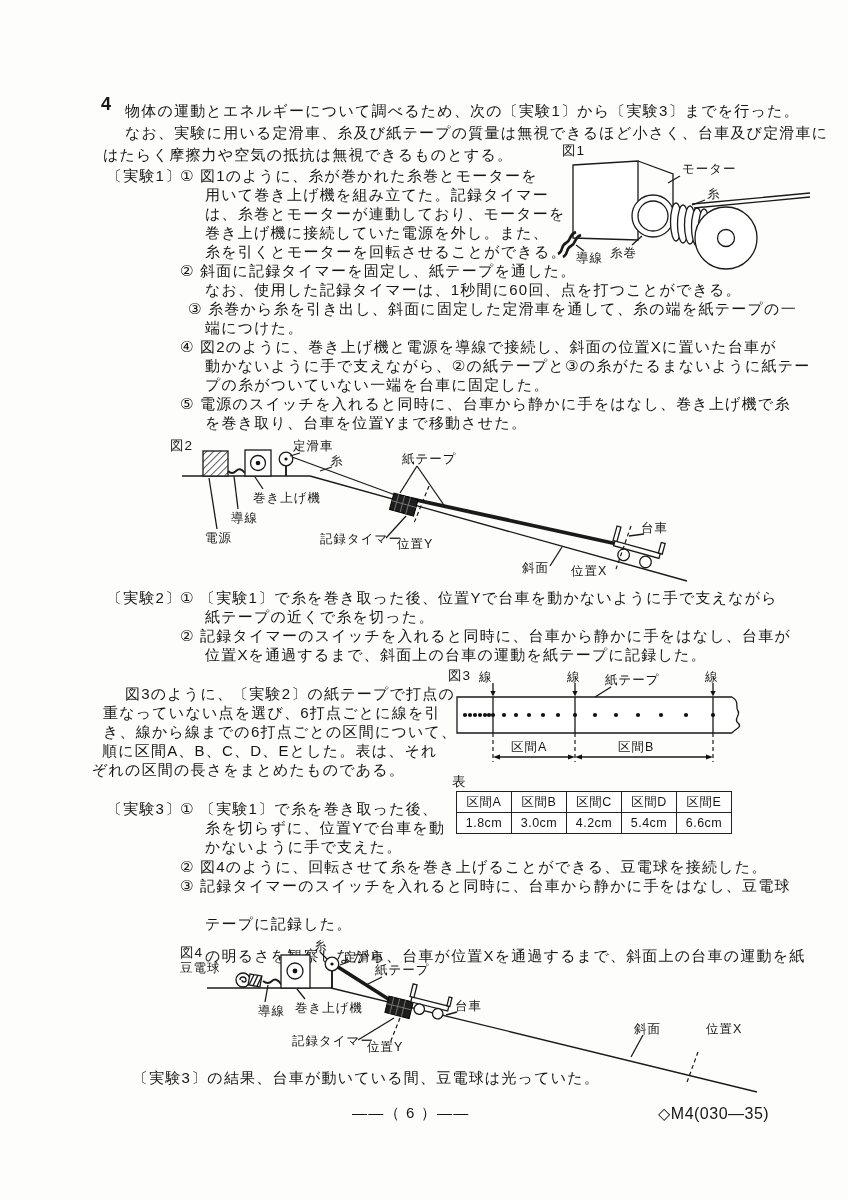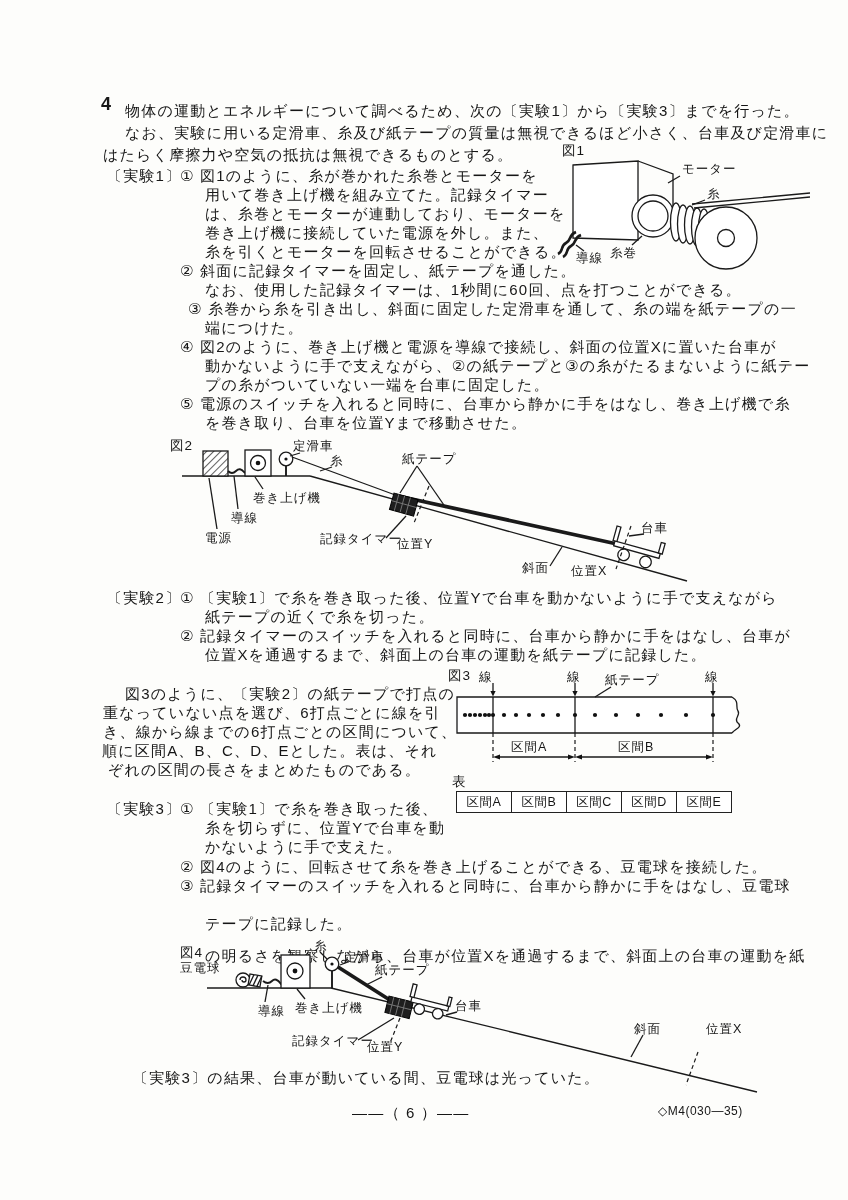--- a/index.html
+++ b/index.html
@@ -1,20 +1,20 @@
 <!DOCTYPE html>
 <html><head>
 <meta charset="utf-8">
 <style>
   html,body{margin:0;padding:0}
   body{width:848px;height:1200px;position:relative;background:#fdfdfb;overflow:hidden;
        font-family:"Liberation Sans","DejaVu Sans",sans-serif;color:#161616}
   .t{position:absolute;font-size:15px;line-height:1.15;white-space:pre;letter-spacing:1.2px}
   .qno{position:absolute;font-size:18px;font-weight:bold;letter-spacing:0}
-  .small{font-size:12px;letter-spacing:0.5px}
+  .small{font-size:16px;letter-spacing:0.5px}
   svg{position:absolute;overflow:visible}
   svg text{font-family:"Liberation Sans","DejaVu Sans",sans-serif;font-size:12.5px;fill:#161616;letter-spacing:1px}
   svg text.ft{font-size:13.5px}
   .s{stroke:#1a1a1a;stroke-width:1.3;fill:none}
   .sf{stroke:#1a1a1a;stroke-width:1.3;fill:#ffffff}
   .thick{stroke:#1a1a1a;stroke-width:3.8;fill:none}
   .wire{stroke:#1a1a1a;stroke-width:1.9;fill:none}
   .wire2{stroke:#1a1a1a;stroke-width:2.6;fill:none}
   .dash{stroke:#1a1a1a;stroke-width:1.2;fill:none;stroke-dasharray:4 3}
   .dot{fill:#111;stroke:none}
@@ -138,21 +138,21 @@
 <div class="t" style="left:107px;top:589px">〔実験2〕</div>
 <div class="t" style="left:180px;top:589px">① 〔実験1〕で糸を巻き取った後、位置Yで台車を動かないように手で支えながら</div>
 <div class="t" style="left:205px;top:608px">紙テープの近くで糸を切った。</div>
 <div class="t" style="left:180px;top:627px">② 記録タイマーのスイッチを入れると同時に、台車から静かに手をはなし、台車が</div>
 <div class="t" style="left:205px;top:646px">位置Xを通過するまで、斜面上の台車の運動を紙テープに記録した。</div>
 
 <div class="t" style="left:125px;top:685px">図3のように、〔実験2〕の紙テープで打点の</div>
 <div class="t" style="left:103px;top:704px">重なっていない点を選び、6打点ごとに線を引</div>
 <div class="t" style="left:103px;top:723px">き、線から線までの6打点ごとの区間について、</div>
 <div class="t" style="left:102px;top:742px">順に区間A、B、C、D、Eとした。表は、それ</div>
-<div class="t" style="left:108px;top:761px">ぞれの区間の長さをまとめたものである。</div>
+<div class="t" style="left:92px;top:761px">ぞれの区間の長さをまとめたものである。</div>
 
 <svg style="left:445px;top:665px" width="395" height="112" viewBox="0 0 395 112">
   <text class="ft" x="3" y="15">図3</text>
   <path class="sf" d="M287 32 H12 V68 H287"></path>
   <path class="s" d="M287 32 C295 37 290 42 293 46 C296 50 288 54 293 58 C298 62 290 64 287 68"></path>
   <line class="s" x1="48" y1="32" x2="48" y2="68"></line>
   <line class="s" x1="130" y1="32" x2="130" y2="68"></line>
   <line class="s" x1="268" y1="32" x2="268" y2="68"></line>
   <text x="34" y="16">線</text>
   <text x="122" y="16">線</text>
@@ -202,20 +202,27 @@
 <div class="t" style="left:452px;top:774px;font-size:13.5px">表</div>
 <table style="left:456px;top:791px">
   <tbody>
       <tr>
     <th>区間A</th>
     <th>区間B</th>
     <th>区間C</th>
     <th>区間D</th>
     <th>区間E</th>
   </tr>
+  <tr>
+    <td>1.8cm</td>
+    <td>3.0cm</td>
+    <td>4.2cm</td>
+    <td>5.4cm</td>
+    <td>6.6cm</td>
+  </tr>
 </tbody>
   </table>
 
 <div class="t" style="left:107px;top:800px">〔実験3〕</div>
 <div class="t" style="left:180px;top:800px">① 〔実験1〕で糸を巻き取った後、</div>
 <div class="t" style="left:205px;top:819px">糸を切らずに、位置Yで台車を動</div>
 <div class="t" style="left:205px;top:838px">かないように手で支えた。</div>
 <div class="t" style="left:180px;top:858px">② 図4のように、回転させて糸を巻き上げることができる、豆電球を接続した。</div>
 <div class="t" style="left:180px;top:877px">③ 記録タイマーのスイッチを入れると同時に、台車から静かに手をはなし、豆電球</div>
 <div class="t" style="left:205px;top:947px">の明るさを観察しながら、台車が位置Xを通過するまで、斜面上の台車の運動を紙</div>

